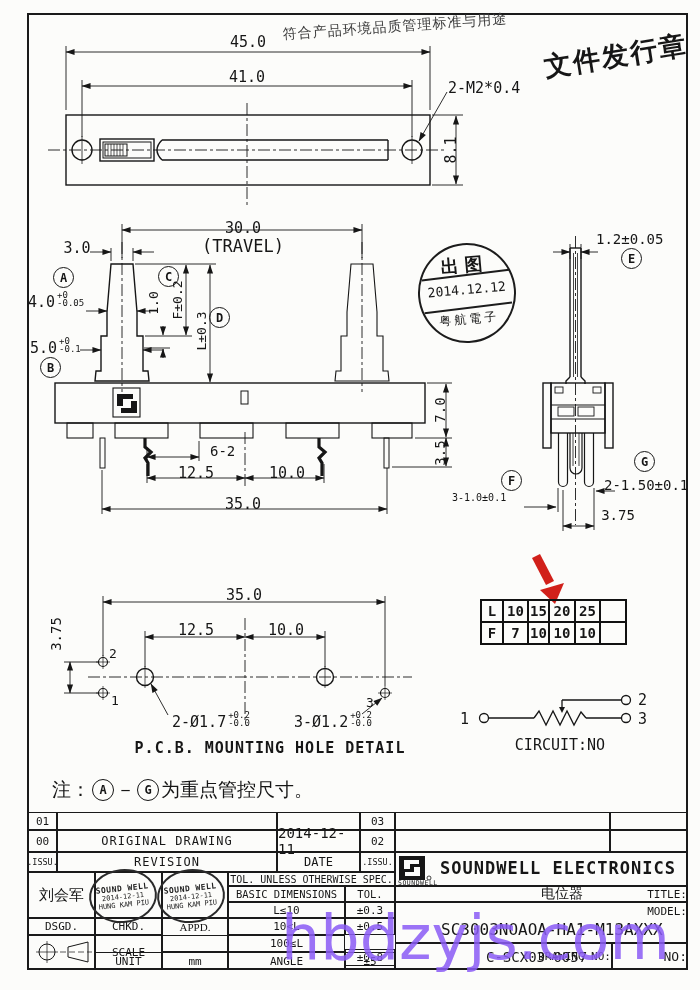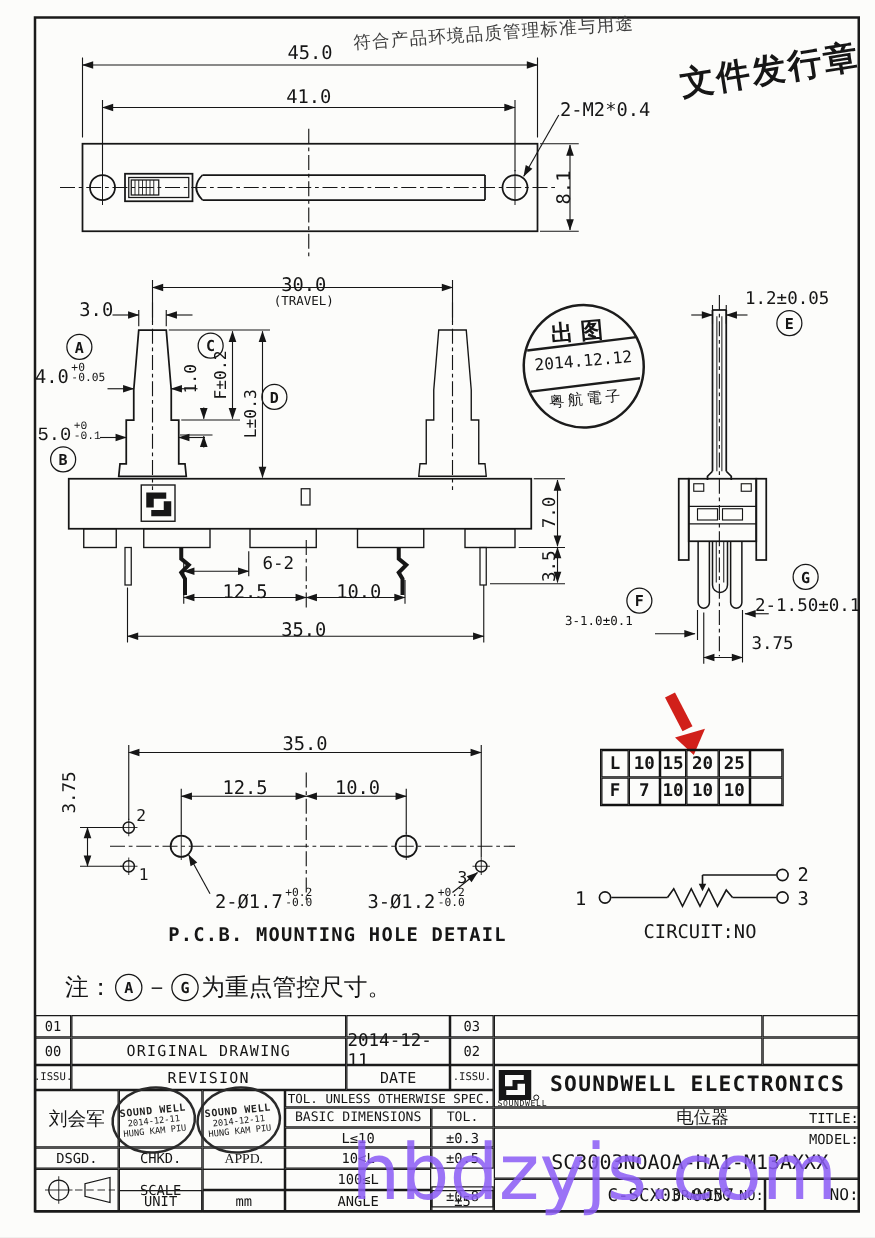--- a/index.html
+++ b/index.html
@@ -250,26 +250,26 @@
 
   <span class="t cjk" style="left:395px;top:18px;font-size:14px;color:#3d3d3d;transform:translateX(-50%) rotate(-4deg);letter-spacing:1px;">符合产品环境品质管理标准与用途</span>
   <span class="t cjk" style="left:616px;top:38px;font-size:27px;font-weight:bold;transform:translateX(-50%) rotate(-9deg);letter-spacing:2px;">文件发行章</span>
 
   <span class="t c" style="left:248px;top:33px;">45.0</span>
   <span class="t c" style="left:247px;top:68px;">41.0</span>
   <span class="t" style="left:448px;top:79px;">2-M2*0.4</span>
   <span class="t v" style="left:451px;top:150px;">8.1</span>
 
   <span class="t c" style="left:243px;top:219px;">30.0</span>
-  <span class="t c" style="left:243px;top:236px;font-size:10px;">(TRAVEL)</span>
+  <span class="t c" style="left:243px;top:236px;font-size:17px;">(TRAVEL)</span>
   <span class="t c" style="left:77px;top:239px;">3.0</span>
   <span class="circ" style="left:53px;top:267px;">A</span>
   <span class="t" style="left:28px;top:291px;"><span>4.0</span><span class="tol"><i>+0</i><i>-0.05</i></span></span>
   <span class="circ" style="left:40px;top:357px;">B</span>
-  <span class="t" style="left:30px;top:337px;font-family:Liberation Mono, monospace;"><span>5.0</span><span class="tol"><i>+0</i><i>-0.1</i></span></span>
+  <span class="t" style="left:30px;top:337px;"><span>5.0</span><span class="tol"><i>+0</i><i>-0.1</i></span></span>
   <span class="circ" style="left:158px;top:266px;">C</span>
   <span class="t v" style="left:153px;top:303px;font-size:13px;">1.0</span>
   <span class="t v" style="left:177px;top:300px;font-size:13px;">F±0.2</span>
   <span class="t v" style="left:201px;top:331px;font-size:13px;">L±0.3</span>
   <span class="circ" style="left:209px;top:307px;">D</span>
   <span class="t" style="left:210px;top:443px;font-size:14px;">6-2</span>
   <span class="t c" style="left:196px;top:464px;">12.5</span>
   <span class="t c" style="left:287px;top:464px;">10.0</span>
   <span class="t c" style="left:243px;top:495px;">35.0</span>
   <span class="t v" style="left:440px;top:410px;font-size:14px;">7.0</span>

